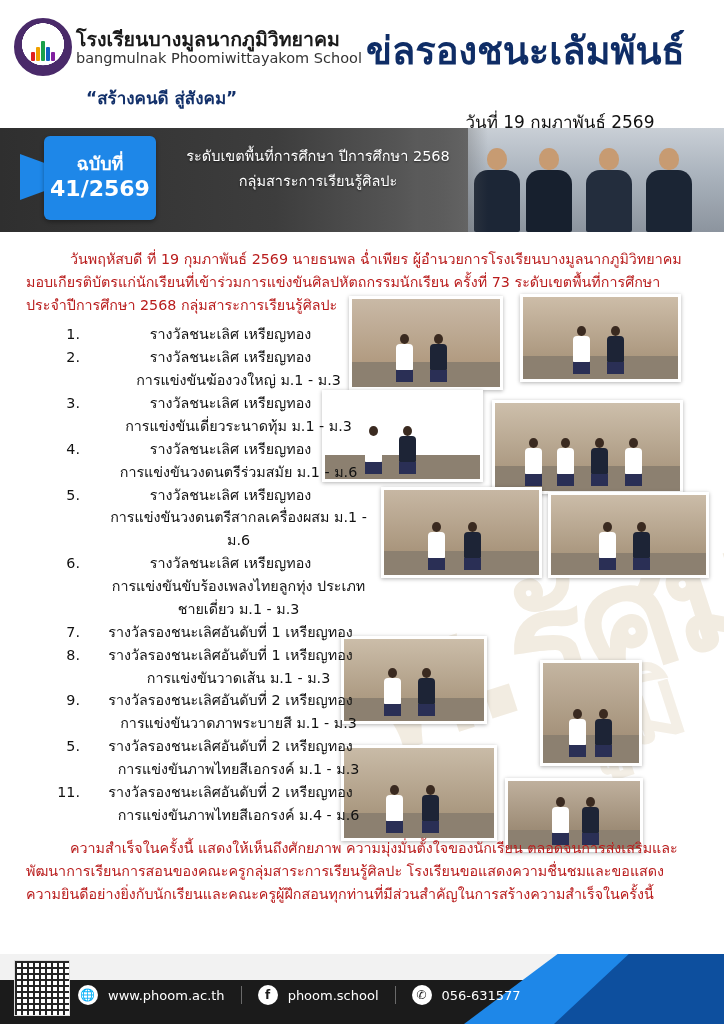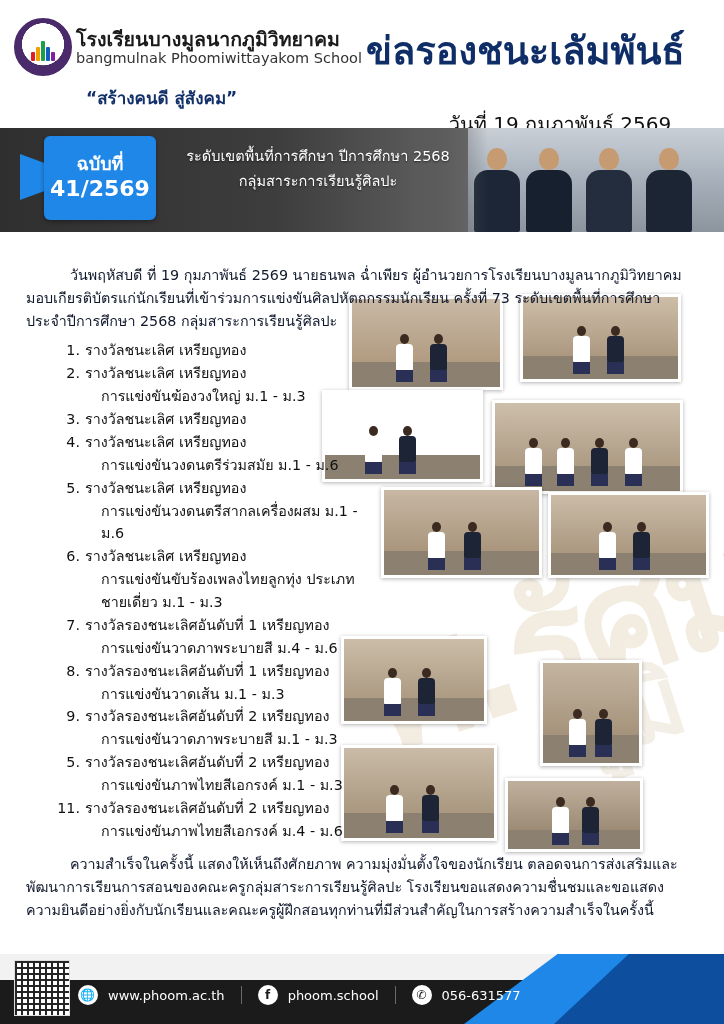--- a/index.html
+++ b/index.html
@@ -67,21 +67,21 @@
     white-space:nowrap;
   }
   .hdr-title{
     position:absolute;left:366px;top:20px;
     font-size:38px;font-weight:bold;color:#0f2d66;
     letter-spacing:0px;white-space:nowrap;
   }
   .hdr-date{
     position:absolute;left:430px;top:108px;
     width:260px;text-align:center;
-    font-size:20px;color:#111;
+    font-size:17px;color:#111;
   }
 
   
   .banner{
     position:relative;width:100%;height:104px;
     background:linear-gradient(90deg,#2f2f2f 0%,#3d3d3d 38%,#555 55%,#777 72%,#9a9a9a 100%);
     overflow:hidden;z-index:3;
   }
   .banner .photo{
     position:absolute;right:0;top:0;width:256px;height:104px;
@@ -118,37 +118,37 @@
   .banner-text{
     position:absolute;left:168px;top:16px;width:300px;
     color:#ffffff;text-align:center;z-index:4;
     font-size:14.5px;line-height:1.75;
     text-shadow:0 1px 2px rgba(0,0,0,.6);
   }
 
   
   .content{position:relative;z-index:2;padding:16px 0 0 0;}
   .para{
-    font-size:14.3px;line-height:1.62;color:#0f172a;
-    margin:16px 26px 0 26px;text-align:left;
+    font-size:14.3px;line-height:1.62;color:#b91c1c;
+    margin:0 26px 0 26px;text-align:left;
   }
   .para .indent{display:inline-block;width:44px;}
   .award-list{
     list-style:none;margin:4px 0 0 0;padding:0;
     width:330px;
   }
   .award-list li{
     font-size:14.3px;line-height:1.6;color:#111;
     margin:0 0 0 0;padding:0 0 0 0;
     display:flex;
   }
   .award-list li .num{
     width:34px;text-align:right;flex:none;padding-right:5px;
   }
-  .award-list li .txt{flex:1;}
+  .award-list li .txt{flex:1;text-align:center;}
   .award-list li .sub{display:block;padding-left:16px;}
 
   
   .collage{position:absolute;left:0;top:0;width:724px;height:1024px;pointer-events:none;z-index:2;}
   .ph{
     position:absolute;background:#fff;
     border:3px solid #ffffff;
     box-shadow:0 1px 4px rgba(0,0,0,.3);
     overflow:hidden;pointer-events:auto;
   }
@@ -417,37 +417,37 @@
       <li>
         <span class="num">1.</span>
         <span class="txt"><span>รางวัลชนะเลิศ เหรียญทอง</span></span>
       </li>
       <li>
         <span class="num">2.</span>
         <span class="txt"><span>รางวัลชนะเลิศ เหรียญทอง</span><span class="sub">การแข่งขันฆ้องวงใหญ่ ม.1 - ม.3</span></span>
       </li>
       <li>
         <span class="num">3.</span>
-        <span class="txt"><span>รางวัลชนะเลิศ เหรียญทอง</span></span>
+        <span class="txt"><span>รางวัลชนะเลิศ เหรียญทอง</span><span class="sub">การแข่งขันเดี่ยวระนาดทุ้ม ม.1 - ม.3</span></span>
       </li>
       <li>
         <span class="num">4.</span>
         <span class="txt"><span>รางวัลชนะเลิศ เหรียญทอง</span><span class="sub">การแข่งขันวงดนตรีร่วมสมัย ม.1 - ม.6</span></span>
       </li>
       <li>
         <span class="num">5.</span>
         <span class="txt"><span>รางวัลชนะเลิศ เหรียญทอง</span><span class="sub">การแข่งขันวงดนตรีสากลเครื่องผสม ม.1 - ม.6</span></span>
       </li>
       <li>
         <span class="num">6.</span>
         <span class="txt"><span>รางวัลชนะเลิศ เหรียญทอง</span><span class="sub">การแข่งขันขับร้องเพลงไทยลูกทุ่ง ประเภทชายเดี่ยว ม.1 - ม.3</span></span>
       </li>
       <li>
         <span class="num">7.</span>
-        <span class="txt"><span>รางวัลรองชนะเลิศอันดับที่ 1 เหรียญทอง</span><span class="sub">การแข่งขันวาดภาพระบายสี ม.4 - ม.6</span></span>
+        <span class="txt"><span>รางวัลรองชนะเลิศอันดับที่ 1 เหรียญทอง</span></span>
       </li>
       <li>
         <span class="num">8.</span>
         <span class="txt"><span>รางวัลรองชนะเลิศอันดับที่ 1 เหรียญทอง</span><span class="sub">การแข่งขันวาดเส้น ม.1 - ม.3</span></span>
       </li>
       <li>
         <span class="num">9.</span>
         <span class="txt"><span>รางวัลรองชนะเลิศอันดับที่ 2 เหรียญทอง</span><span class="sub">การแข่งขันวาดภาพระบายสี ม.1 - ม.3</span></span>
       </li>
       <li>

